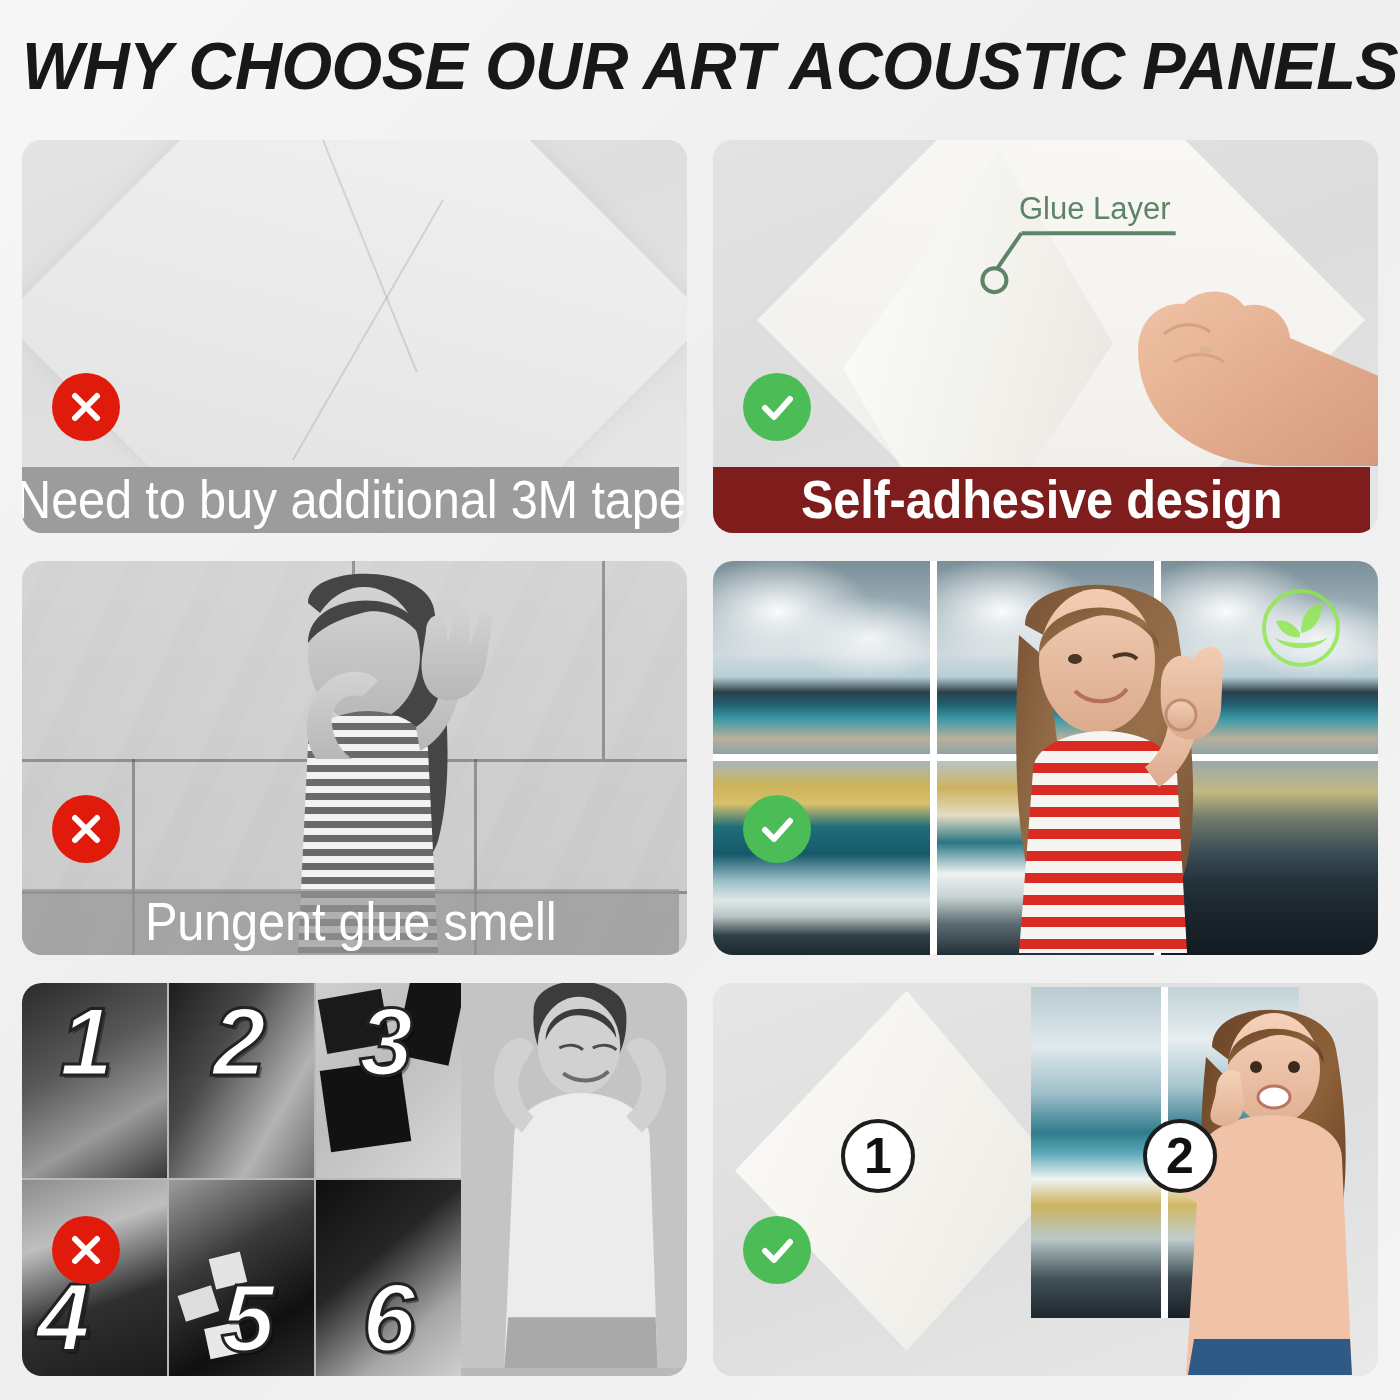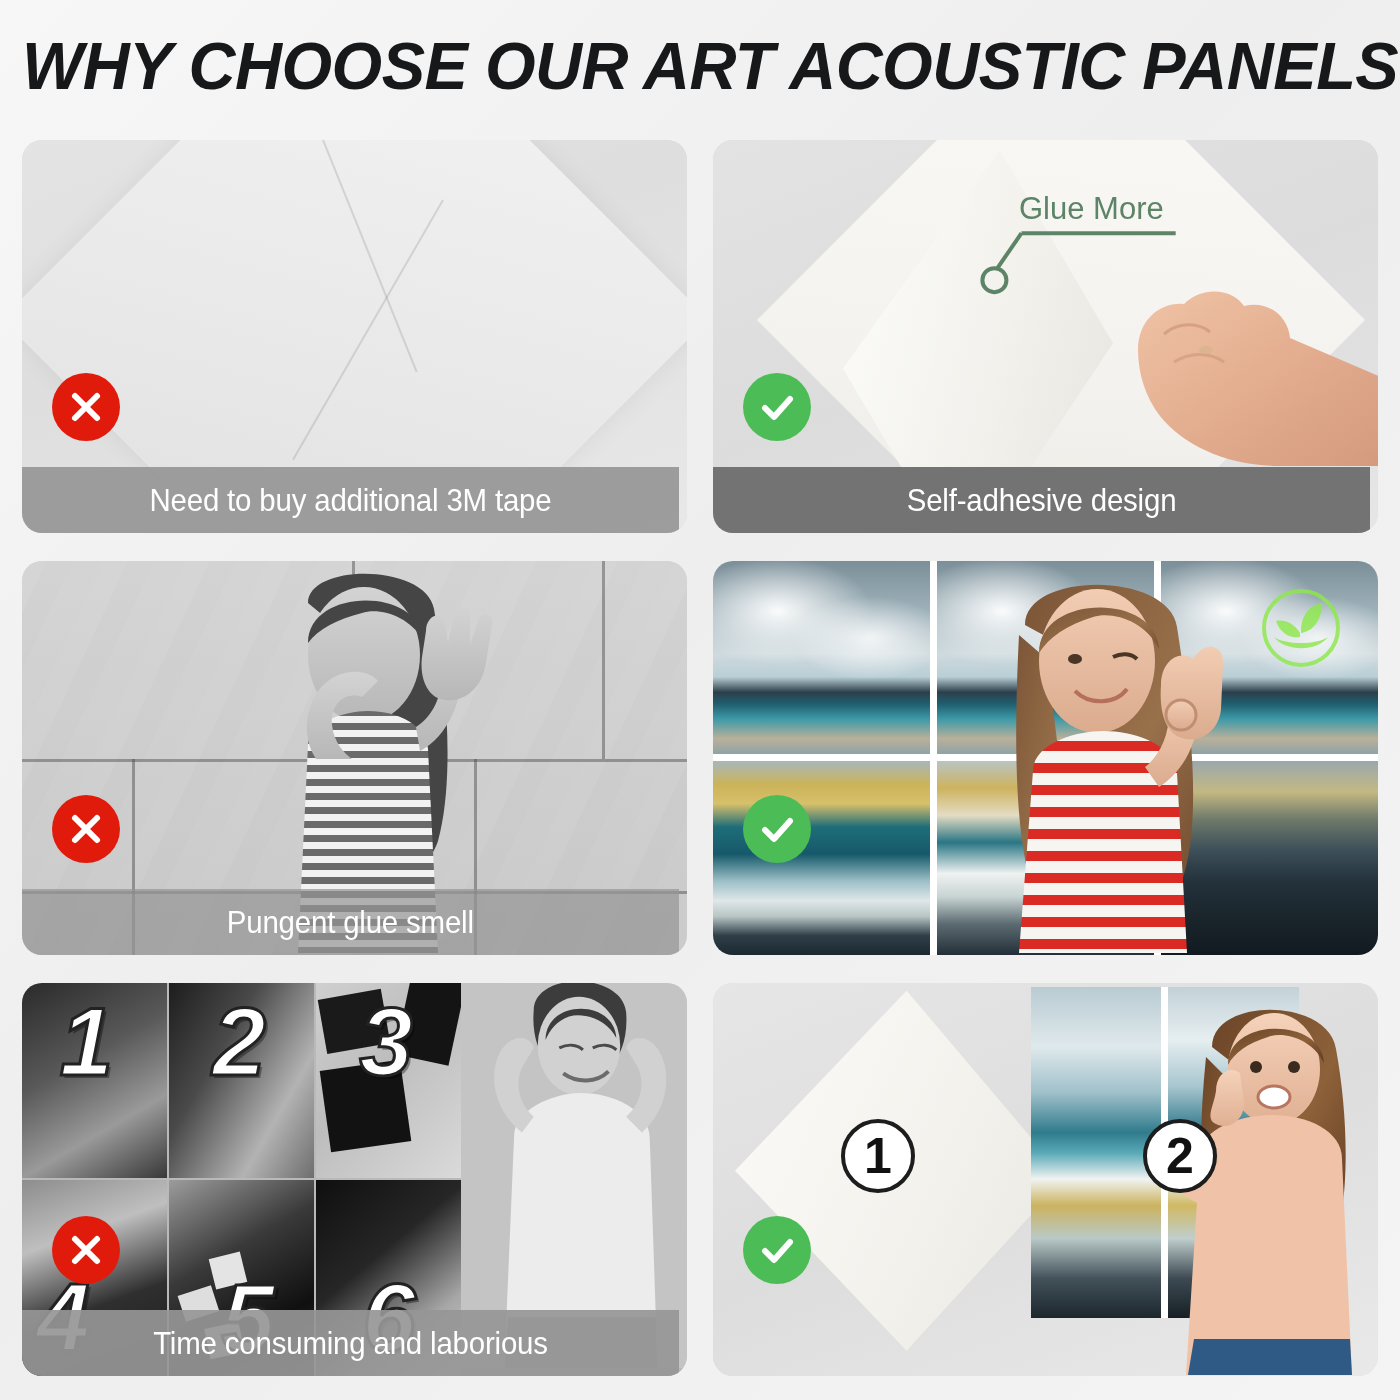--- a/index.html
+++ b/index.html
@@ -63,31 +63,31 @@
 
   
   .caption {
     position: absolute;
     left: 0; right: 8px; bottom: 0;
     height: 66px;
     display: flex;
     align-items: center;
     justify-content: center;
     color: #ffffff;
-    font-size: 32px;
+    font-size: 53px;
     line-height: 42px;
     font-weight: 500;
     letter-spacing: -0.2px;
     white-space: nowrap;
     transform-origin: center;
     z-index: 14;
   }
   .caption span { display: block; transform: scaleX(0.92); }
   .caption.bad  { background: rgba(150,150,150,0.92); }
-  .caption.good { background: #737373; }
+  .caption.good { background: #7f1d1d; font-weight: bold; }
 
   .card.r2 .caption.bad { background: rgba(150,150,150,0.72); text-align: center; }
 
   
   .badge {
     position: absolute;
     left: 30px;
     width: 68px;
     height: 68px;
     border-radius: 50%;
@@ -285,21 +285,21 @@
         <path d="M186 132 C202 122 222 122 236 132" fill="none" stroke="#c98f72" stroke-width="3" opacity="0.5"></path>
         <ellipse cx="218" cy="120" rx="7" ry="4" fill="#d9b48f" opacity="0.8"></ellipse>
       </svg>
 
       <svg class="glue-line" viewBox="0 0 664 392" preserveAspectRatio="none">
         <line x1="308" y1="93" x2="462" y2="93" stroke="#5d8467" stroke-width="4"></line>
         <line x1="308" y1="93" x2="284" y2="128" stroke="#5d8467" stroke-width="4"></line>
         <circle cx="281" cy="140" r="12" fill="none" stroke="#5d8467" stroke-width="4"></circle>
       </svg>
 
-      <div class="glue-label">Glue More</div>
+      <div class="glue-label">Glue Layer</div>
     </div>
 
     <div class="badge check">
       <svg viewBox="0 0 44 44">
         <polyline points="10,23 19,32 35,14" fill="none" stroke="#fff" stroke-width="6" stroke-linecap="round" stroke-linejoin="round"></polyline>
       </svg>
     </div>
 
     <div class="caption good">
       <span>Self-adhesive design</span>
@@ -468,23 +468,20 @@
       </svg>
     </div>
 
     <div class="badge x">
       <svg viewBox="0 0 44 44">
         <line x1="11" y1="11" x2="33" y2="33" stroke="#fff" stroke-width="6" stroke-linecap="round"></line>
         <line x1="33" y1="11" x2="11" y2="33" stroke="#fff" stroke-width="6" stroke-linecap="round"></line>
       </svg>
     </div>
 
-    <div class="caption bad">
-      <span>Time consuming and laborious</span>
-    </div>
   </div>
 
   <div class="card r3">
     <div class="scene">
       <div class="p6-bg"></div>
       <div class="p6-peel"></div>
 
       <div class="p6-art">
         <div style="background:linear-gradient(180deg,#b9cbd2 0%,#dfe9ec 18%,#9fc0ca 32%,#2f7b8c 44%,#58a8b6 50%,#f0f3f2 58%,#cbb35f 66%,#b9c9c7 76%,#44525b 88%,#1c262d 100%);"></div>
         <div style="background:linear-gradient(180deg,#c3d2d8 0%,#e6eef0 16%,#a8c6cf 30%,#2b7487 44%,#6ab3c0 50%,#eef2f1 58%,#d0b963 66%,#c0cecd 76%,#3d4a53 88%,#161f25 100%);"></div>

